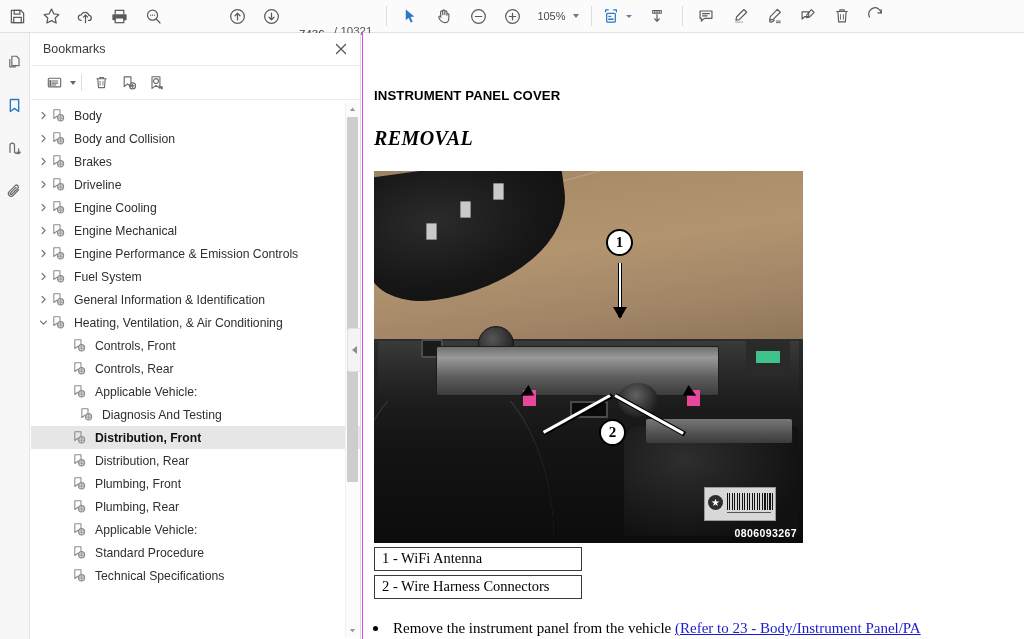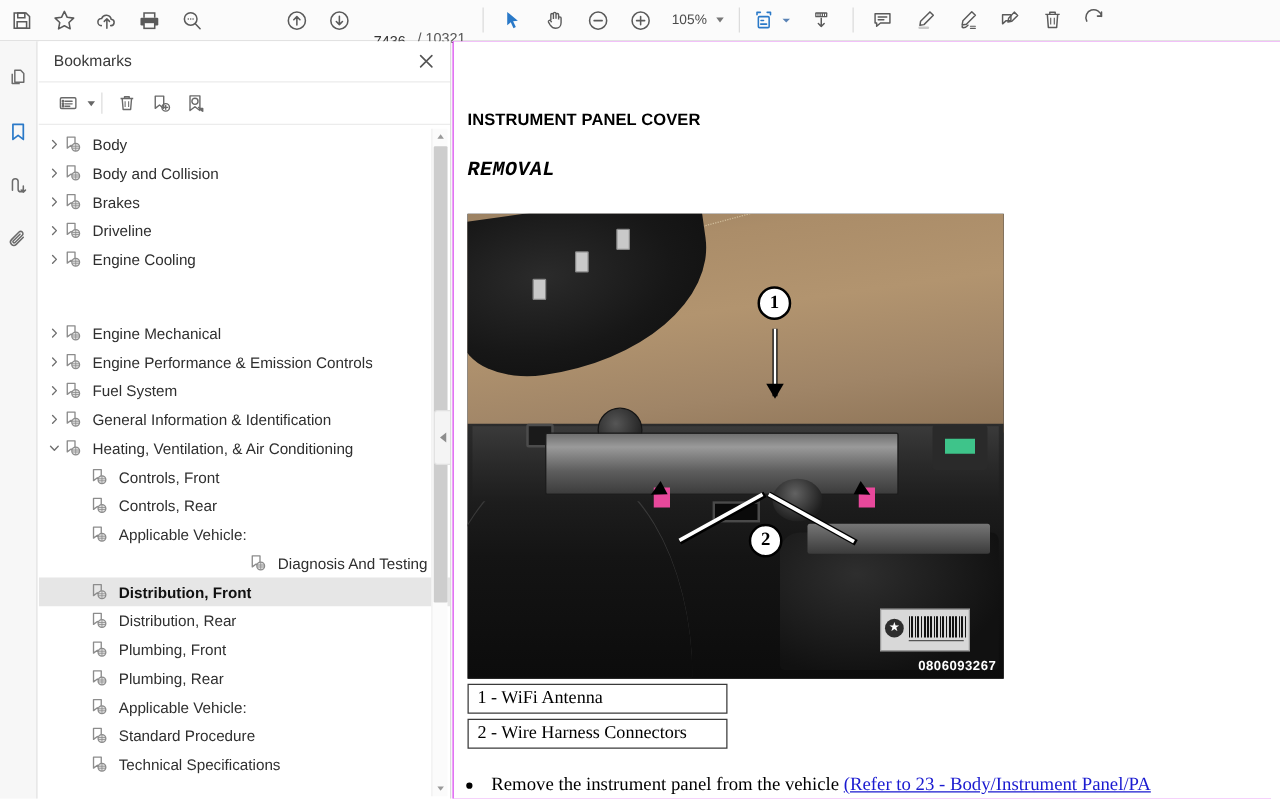--- a/index.html
+++ b/index.html
@@ -145,22 +145,22 @@
     position: absolute; left: 1px; top: 0; width: 661px; height: 640px;
     background: #ffffff;
   }
   .doc-h1 {
     position: absolute; left: 11px; top: 55px;
     font-size: 13.2px; font-weight: bold; color: #000;
     letter-spacing: 0.1px;
   }
   .doc-h2 {
     position: absolute; left: 11px; top: 94px;
-    font-family: Liberation Mono, monospace;
-    font-size: 16px; font-style: italic; font-weight: bold; color: #000;
+    font-family: Liberation Serif, serif;
+    font-size: 20px; font-style: italic; font-weight: bold; color: #000;
     letter-spacing: 0.4px;
   }
 
   
   .photo {
     position: absolute; left: 11px; top: 138px;
     width: 429px; height: 372px; overflow: hidden; background: #101010;
   }
   .ph-sky {
     position: absolute; left: 0; top: 0; width: 429px; height: 175px;
@@ -597,21 +597,21 @@
           </span>
           <span class="bm-ico">
             <svg width="15" height="15" viewBox="0 0 16 16" fill="none" stroke="#8c8c8c" stroke-width="1.15" stroke-linejoin="round">
               <path d="M3 1.8h6.6v9.4L6.3 8.8 3 11.2z"></path>
               <circle cx="10.2" cy="10.4" r="3.3" fill="#e3e3e3" stroke="#8c8c8c"></circle>
               <path d="M7.3 9.6h5.8M7.3 11.3h5.8M10.2 7.1v6.6" stroke-width=".7"></path>
             </svg>
           </span>
           <span class="node-label">Engine Cooling</span>
         </div>
-        <div class="node" style="padding-left: 4px; margin-top: 36px;">
+        <div class="node" style="padding-left: 4px;">
           <span class="chev">
             <svg width="9" height="9" viewBox="0 0 10 10" fill="none" stroke="currentColor" stroke-width="1.25" stroke-linecap="round" stroke-linejoin="round">
               <path d="M3.4 1.6L6.8 5 3.4 8.4"></path>
             </svg>
           </span>
           <span class="bm-ico">
             <svg width="15" height="15" viewBox="0 0 16 16" fill="none" stroke="#8c8c8c" stroke-width="1.15" stroke-linejoin="round">
               <path d="M3 1.8h6.6v9.4L6.3 8.8 3 11.2z"></path>
               <circle cx="10.2" cy="10.4" r="3.3" fill="#e3e3e3" stroke="#8c8c8c"></circle>
               <path d="M7.3 9.6h5.8M7.3 11.3h5.8M10.2 7.1v6.6" stroke-width=".7"></path>
@@ -705,21 +705,21 @@
           <span class="chev"></span>
           <span class="bm-ico">
             <svg width="15" height="15" viewBox="0 0 16 16" fill="none" stroke="#8c8c8c" stroke-width="1.15" stroke-linejoin="round">
               <path d="M3 1.8h6.6v9.4L6.3 8.8 3 11.2z"></path>
               <circle cx="10.2" cy="10.4" r="3.3" fill="#e3e3e3" stroke="#8c8c8c"></circle>
               <path d="M7.3 9.6h5.8M7.3 11.3h5.8M10.2 7.1v6.6" stroke-width=".7"></path>
             </svg>
           </span>
           <span class="node-label">Applicable Vehicle:</span>
         </div>
-        <div class="node" style="padding-left: 32px; justify-content: flex-end;">
+        <div class="node" style="padding-left: 32px;">
           <span class="chev"></span>
           <span class="bm-ico">
             <svg width="15" height="15" viewBox="0 0 16 16" fill="none" stroke="#8c8c8c" stroke-width="1.15" stroke-linejoin="round">
               <path d="M3 1.8h6.6v9.4L6.3 8.8 3 11.2z"></path>
               <circle cx="10.2" cy="10.4" r="3.3" fill="#e3e3e3" stroke="#8c8c8c"></circle>
               <path d="M7.3 9.6h5.8M7.3 11.3h5.8M10.2 7.1v6.6" stroke-width=".7"></path>
             </svg>
           </span>
           <span class="node-label">Diagnosis And Testing</span>
         </div>

